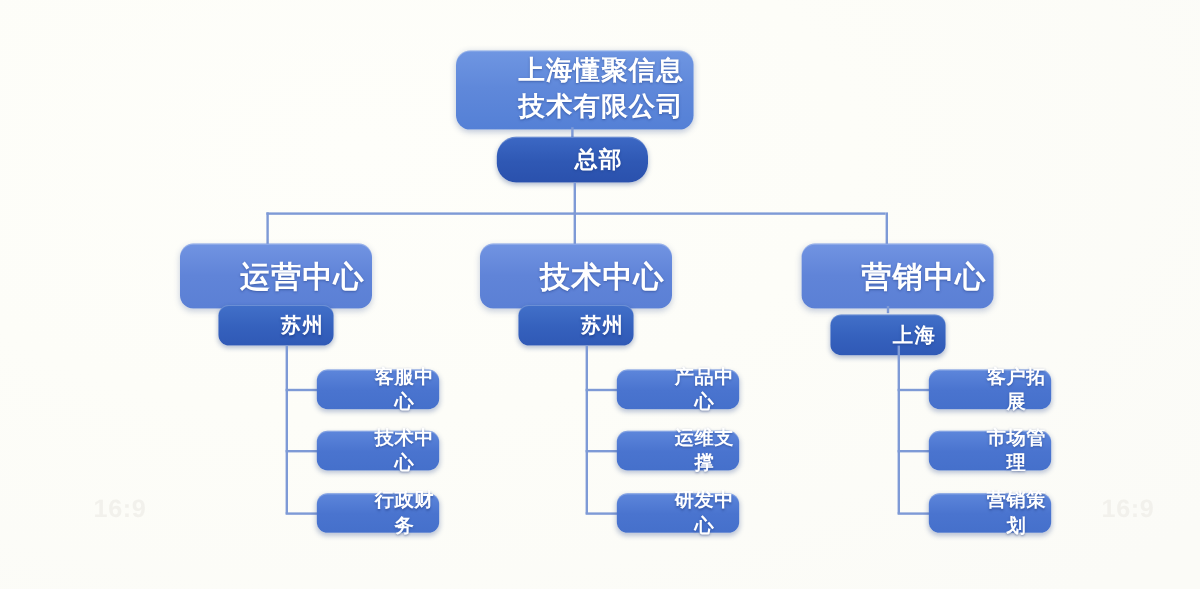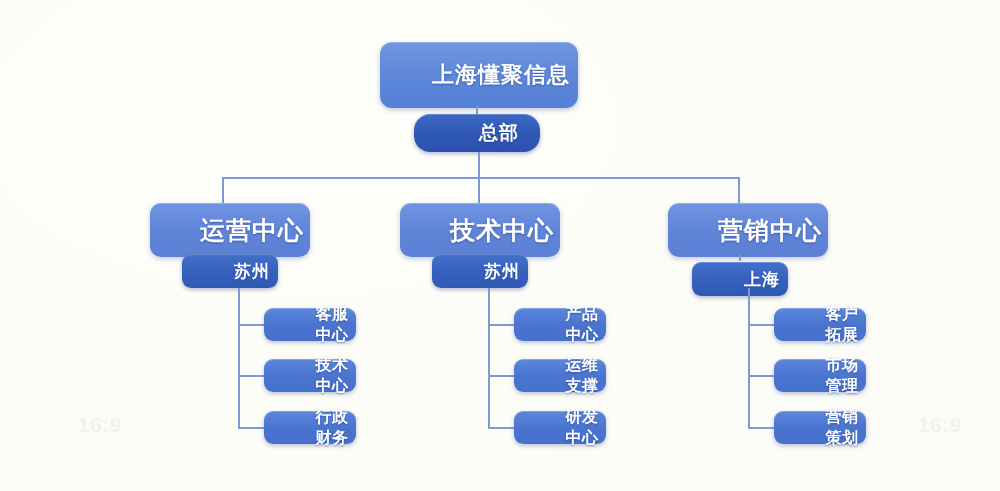--- a/index.html
+++ b/index.html
@@ -100,21 +100,21 @@
     width: 96px;
     height: 34px;
     border-radius: 9px;
     font-size: 17px;
     background: linear-gradient(180deg, #4270c9 0%, #3561bd 55%, #3059b6 100%);
     box-shadow: 0 2px 4px rgba(30,60,130,0.33), inset 0 1px 0 rgba(255,255,255,0.22);
   }
 
   
   .node-leaf {
-    width: 92px;
+    width: 102px;
     height: 33px;
     border-radius: 9px;
     font-size: 16px;
     letter-spacing: 0.5px;
     background: linear-gradient(180deg, #5d86db 0%, #4a74cf 52%, #4570cb 100%);
     box-shadow: 0 2px 4px rgba(35,65,135,0.30), inset 0 1px 0 rgba(255,255,255,0.24);
   }
 
   .branch-col { position: absolute; }
 </style>
@@ -122,20 +122,21 @@
 <body>
 
 <div id="org-canvas">
 
   <div class="watermark wm-left">16:9</div>
   <div class="watermark wm-right">16:9</div>
 
   <div class="node node-root">
     <div class="txt">
       <div>上海懂聚信息</div>
+      <div>技术有限公司</div>
     </div>
   </div>
 
   <div class="line line-v" style="left:476px; top:106px; height:10px;"></div>
 
   <div class="node node-hq">总部</div>
 
   <div class="line line-v" style="left:478px; top:152px; height:26px;"></div>
 
   <div class="line line-h" style="left:222px; top:177px; width:516px;"></div>

